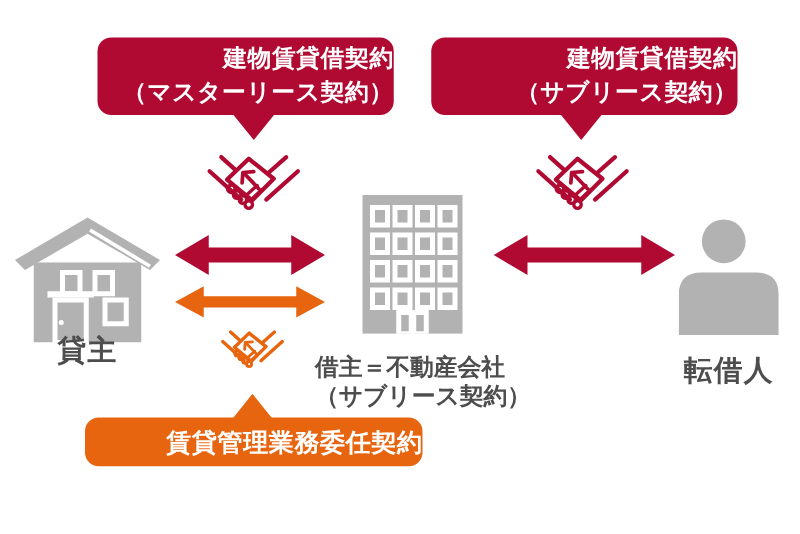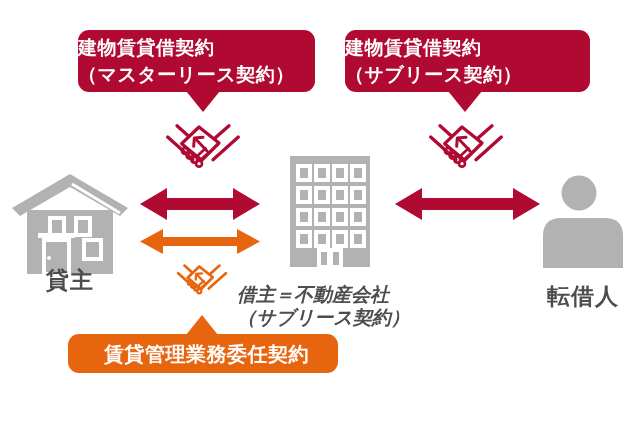--- a/index.html
+++ b/index.html
@@ -12,21 +12,21 @@
   *{margin:0;padding:0;box-sizing:border-box;}
   html,body{background:#ffffff;}
   body{font-family:"DejaVu Sans","Liberation Sans",sans-serif;}
   .stage{
     position:relative;width:640px;height:427px;background:#ffffff;overflow:hidden;
   }
   .abs{position:absolute;}
   
   .bubble{
     background:var(--crimson);color:var(--white);
-    border-radius:11px;text-align:left;font-weight:bold;
+    border-radius:11px;text-align:right;font-weight:bold;
     display:flex;flex-direction:column;justify-content:center;
     font-size:19px;line-height:27px;letter-spacing:0.5px;
   }
   .bubble .bline{display:block;white-space:nowrap;}
   .bubble.orange{background:var(--orange);font-size:20px;line-height:24px;}
   .tail-down{
     width:0;height:0;
     border-left:17px solid transparent;border-right:17px solid transparent;
     border-top:21px solid var(--crimson);
   }
@@ -146,21 +146,21 @@
           <rect x="64" y="56" width="12" height="14"></rect>
         <rect x="10" y="78" width="12" height="14"></rect>
           <rect x="28" y="78" width="12" height="14"></rect>
         <rect x="46" y="78" width="12" height="14"></rect>
           <rect x="64" y="78" width="12" height="14"></rect>
         <rect x="31" y="96" width="10" height="17"></rect>
           <rect x="43" y="96" width="10" height="17"></rect>
       </g>
     </svg>
   </div>
-  <div class="lessee-label abs" style="left:237px;top:283px;font-style:italic;">
+  <div class="lessee-label abs" style="left:252px;top:283px;">
     <div>借主＝不動産会社</div>
     <div>（サブリース契約）</div>
   </div>
 
   <div class="abs" style="left:543px;top:175px;width:80px;height:93px;">
     <svg viewBox="0 0 80 93" width="80" height="93">
       <g fill="var(--icon-gray)">
         <circle cx="36" cy="18" r="17.5"></circle>
         <path d="M0,93 L0,61 Q0,43 18,43 L62,43 Q80,43 80,61 L80,93 Z"></path>
       </g>

